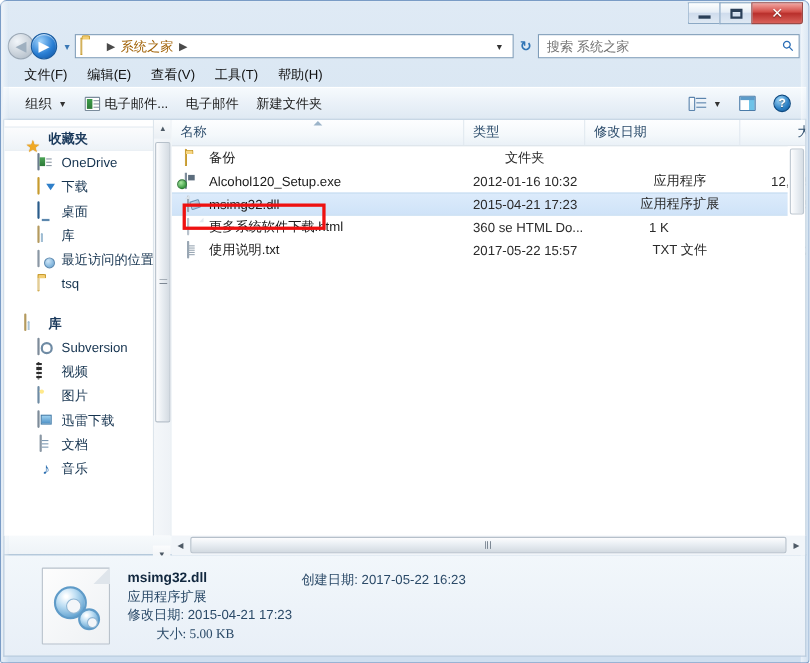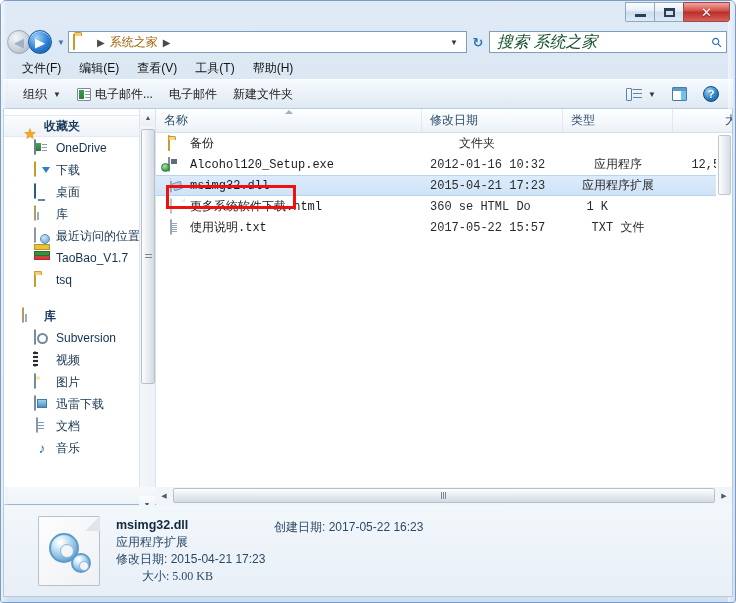--- a/index.html
+++ b/index.html
@@ -106,21 +106,21 @@
   .crumb-caret{ color:#333; font-size:8px; padding:0 6px; flex:0 0 auto;}
   .refreshbtn {
     width: 22px; text-align:center; color:#2f74b5; font-size:13px;
     flex:0 0 auto; font-weight:bold;
   }
   #searchbox {
     width: 238px; height: 22px; flex: 0 0 auto;
     background: #ffffff; border: 1px solid #7f9db9;
     display: flex; align-items: center; padding: 0 4px 0 7px;
   }
-  #searchbox .ph { flex:1 1 auto; color:#14532d; font-style: italic; font-size:16px; }
+  #searchbox .ph { flex:1 1 auto; color:#737373; font-size:12px; }
   .search-glyph { color:#2a6db5; font-size:13px; flex:0 0 auto; transform: rotate(-45deg); }
 
   
   #menubar {
     height: 22px; display: flex; align-items: center;
     padding-left: 14px; gap: 4px;
     font-size: 12px; color: #111;
   }
   #menubar .mi { padding: 2px 7px; white-space: nowrap; }
 
@@ -393,21 +393,21 @@
   .row {
     display: flex; height: 21px; align-items: center;
     font-size: 12px; color: #1a1a1a;
   }
   .row.selected {
     background: linear-gradient(180deg,#dcebfb,#cfe3f8);
     border-top: 1px solid #b7d4ef;
     border-bottom: 1px solid #b7d4ef;
     height: 21px;
   }
-  .cell { padding: 0 8px; white-space: nowrap; overflow: hidden; font-family: Liberation Mono, monospace;}
+  .cell { padding: 0 8px; white-space: nowrap; overflow: hidden;}
   .cell.name { width: 266px; flex:0 0 266px; display:flex; align-items:center; gap:6px; padding-left:12px;}
   .cell.date { width: 141px; flex:0 0 141px; color:#2b2b2b;}
   .cell.type { width: 110px; flex:0 0 110px; color:#2b2b2b;text-align:center;}
   .cell.size { width: 84px; flex:0 0 84px; text-align: right; color:#2b2b2b;}
   .fi { width: 16px; height: 16px; flex: 0 0 auto; position: relative;}
 
   .fic-folder {
     width:15px;height:12px;border-radius:1px 2px 1px 1px;margin-top:3px;
     background: linear-gradient(180deg,#ffe9a8,#f4c761 45%,#e3ad36);
     border:1px solid #c79b2e;
@@ -673,24 +673,20 @@
         </div>
         <div class="nav-item">
           <span class="ni"><span class="ic-libfolder"></span></span>
           <span>库</span>
         </div>
         <div class="nav-item">
           <span class="ni"><span class="ic-recent"></span></span>
           <span>最近访问的位置</span>
         </div>
         <div class="nav-item">
-          <span class="ni"><span class="ic-books"></span></span>
-          <span>TaoBao_V1.7</span>
-        </div>
-        <div class="nav-item">
           <span class="ni"><span class="ic-folder"></span></span>
           <span>tsq</span>
         </div>
 
         <div class="nav-spacer"></div>
 
         <div class="nav-group">
           <span class="ni"><span class="ic-libfolder"></span></span>
           <span>库</span>
         </div>
@@ -728,25 +724,25 @@
         </div>
       </div>
     </div>
 
     <div id="listpane">
       <div id="colheaders">
         <div class="colh name">
           <span class="sortmark"></span>
           <span>名称</span>
         </div>
+        <div class="colh type">
+          <span>类型</span>
+        </div>
         <div class="colh date">
           <span>修改日期</span>
-        </div>
-        <div class="colh type">
-          <span>类型</span>
         </div>
         <div class="colh size">
           <span>大小</span>
         </div>
       </div>
 
       <div id="rows">
 
         <div class="row">
           <div class="cell name">

